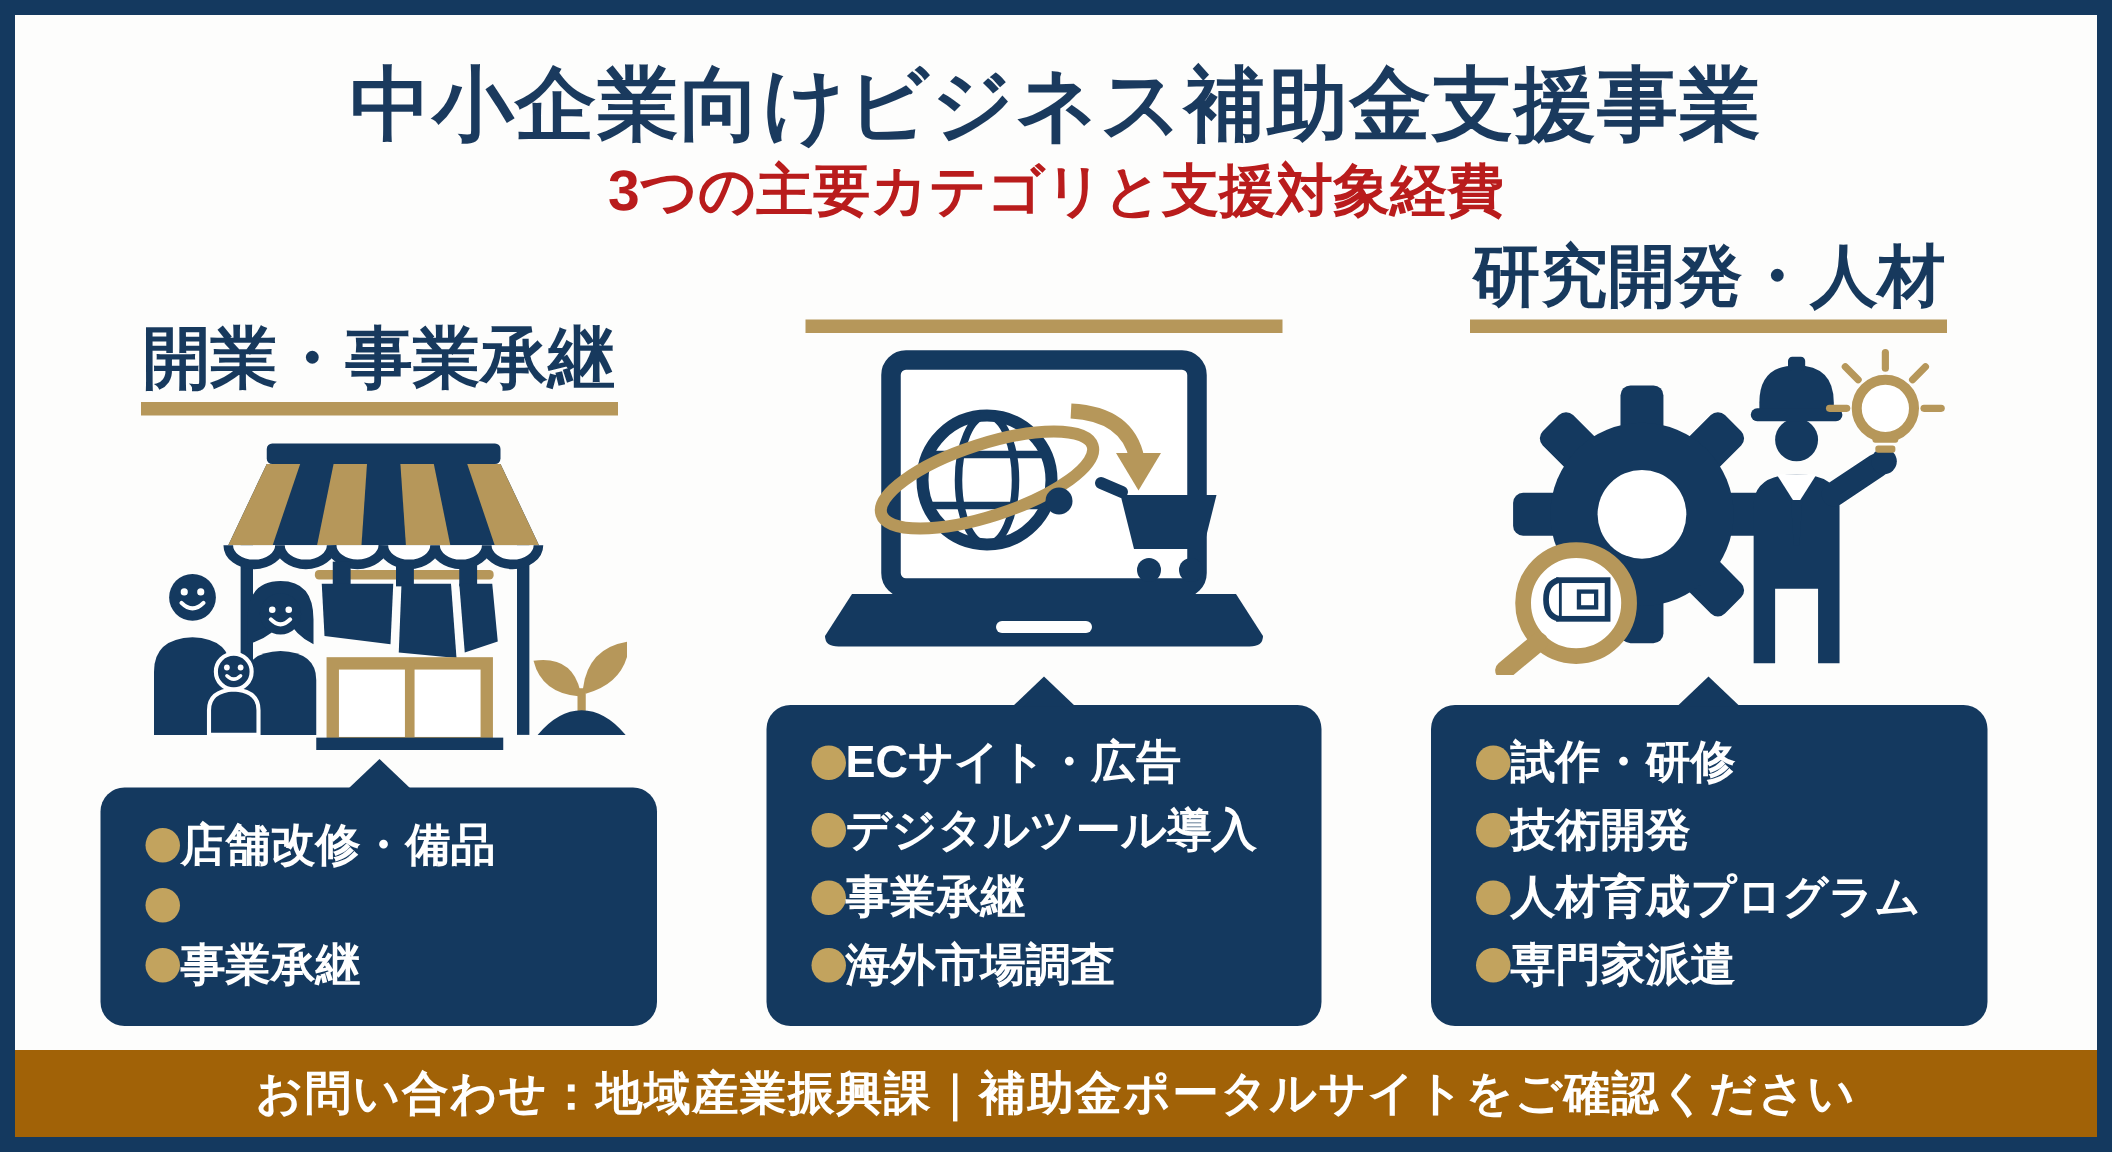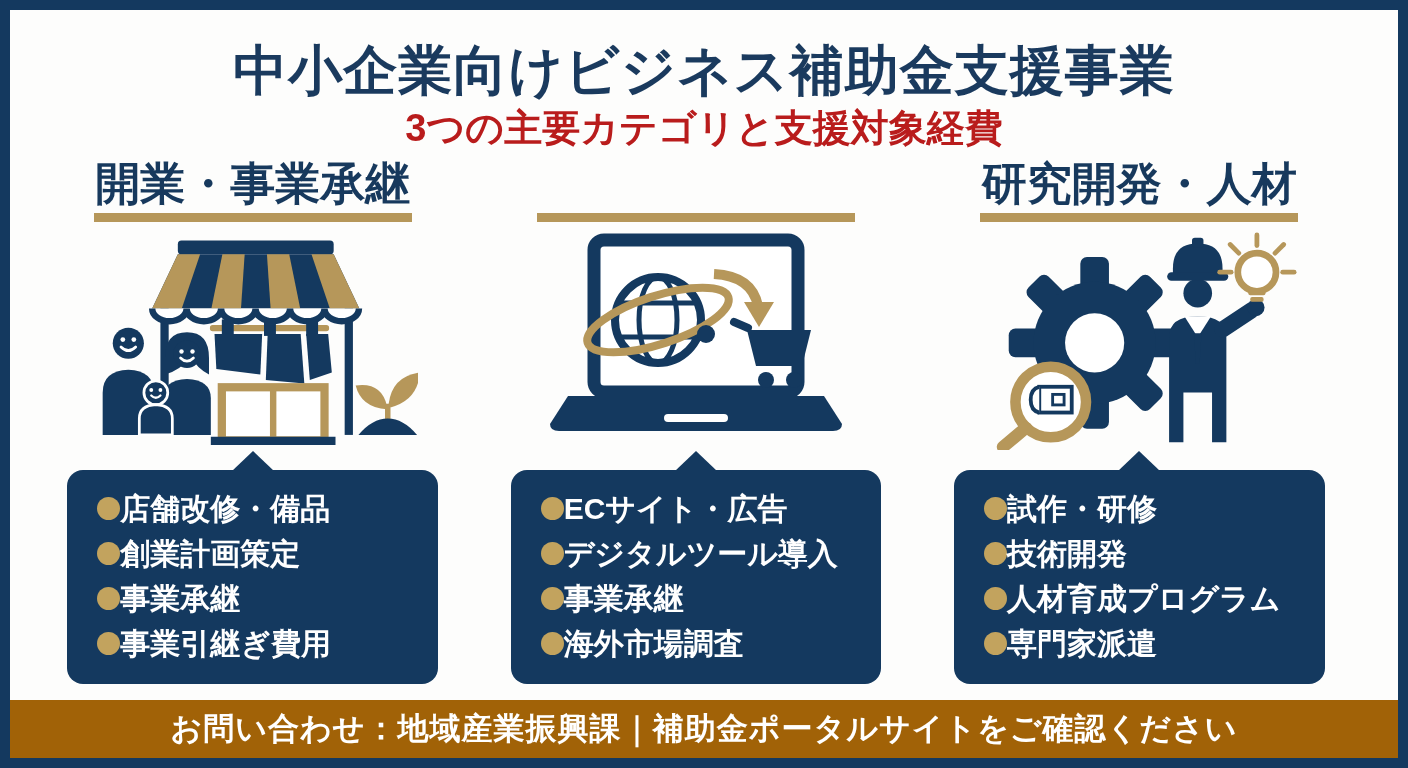--- a/index.html
+++ b/index.html
@@ -129,29 +129,24 @@
         </svg>
       </div>
       <div class="bullet-box">
         <div class="box-pointer"></div>
         <div class="bullet-row">
           <span class="bullet-dot"></span>
           <span class="bullet-text">店舗改修・備品</span>
         </div>
         <div class="bullet-row">
           <span class="bullet-dot"></span>
-          <span class="bullet-text">創業計画策定</span>
         </div>
         <div class="bullet-row">
           <span class="bullet-dot"></span>
           <span class="bullet-text">事業承継</span>
-        </div>
-        <div class="bullet-row">
-          <span class="bullet-dot"></span>
-          <span class="bullet-text">事業引継ぎ費用</span>
         </div>
       </div>
     </div>
 
     <div class="vdivider"></div>
 
     <div class="col">
       <div class="col-underline"></div>
       <div class="icon-wrap">
         <svg viewBox="0 0 300 220" width="300" height="220">

